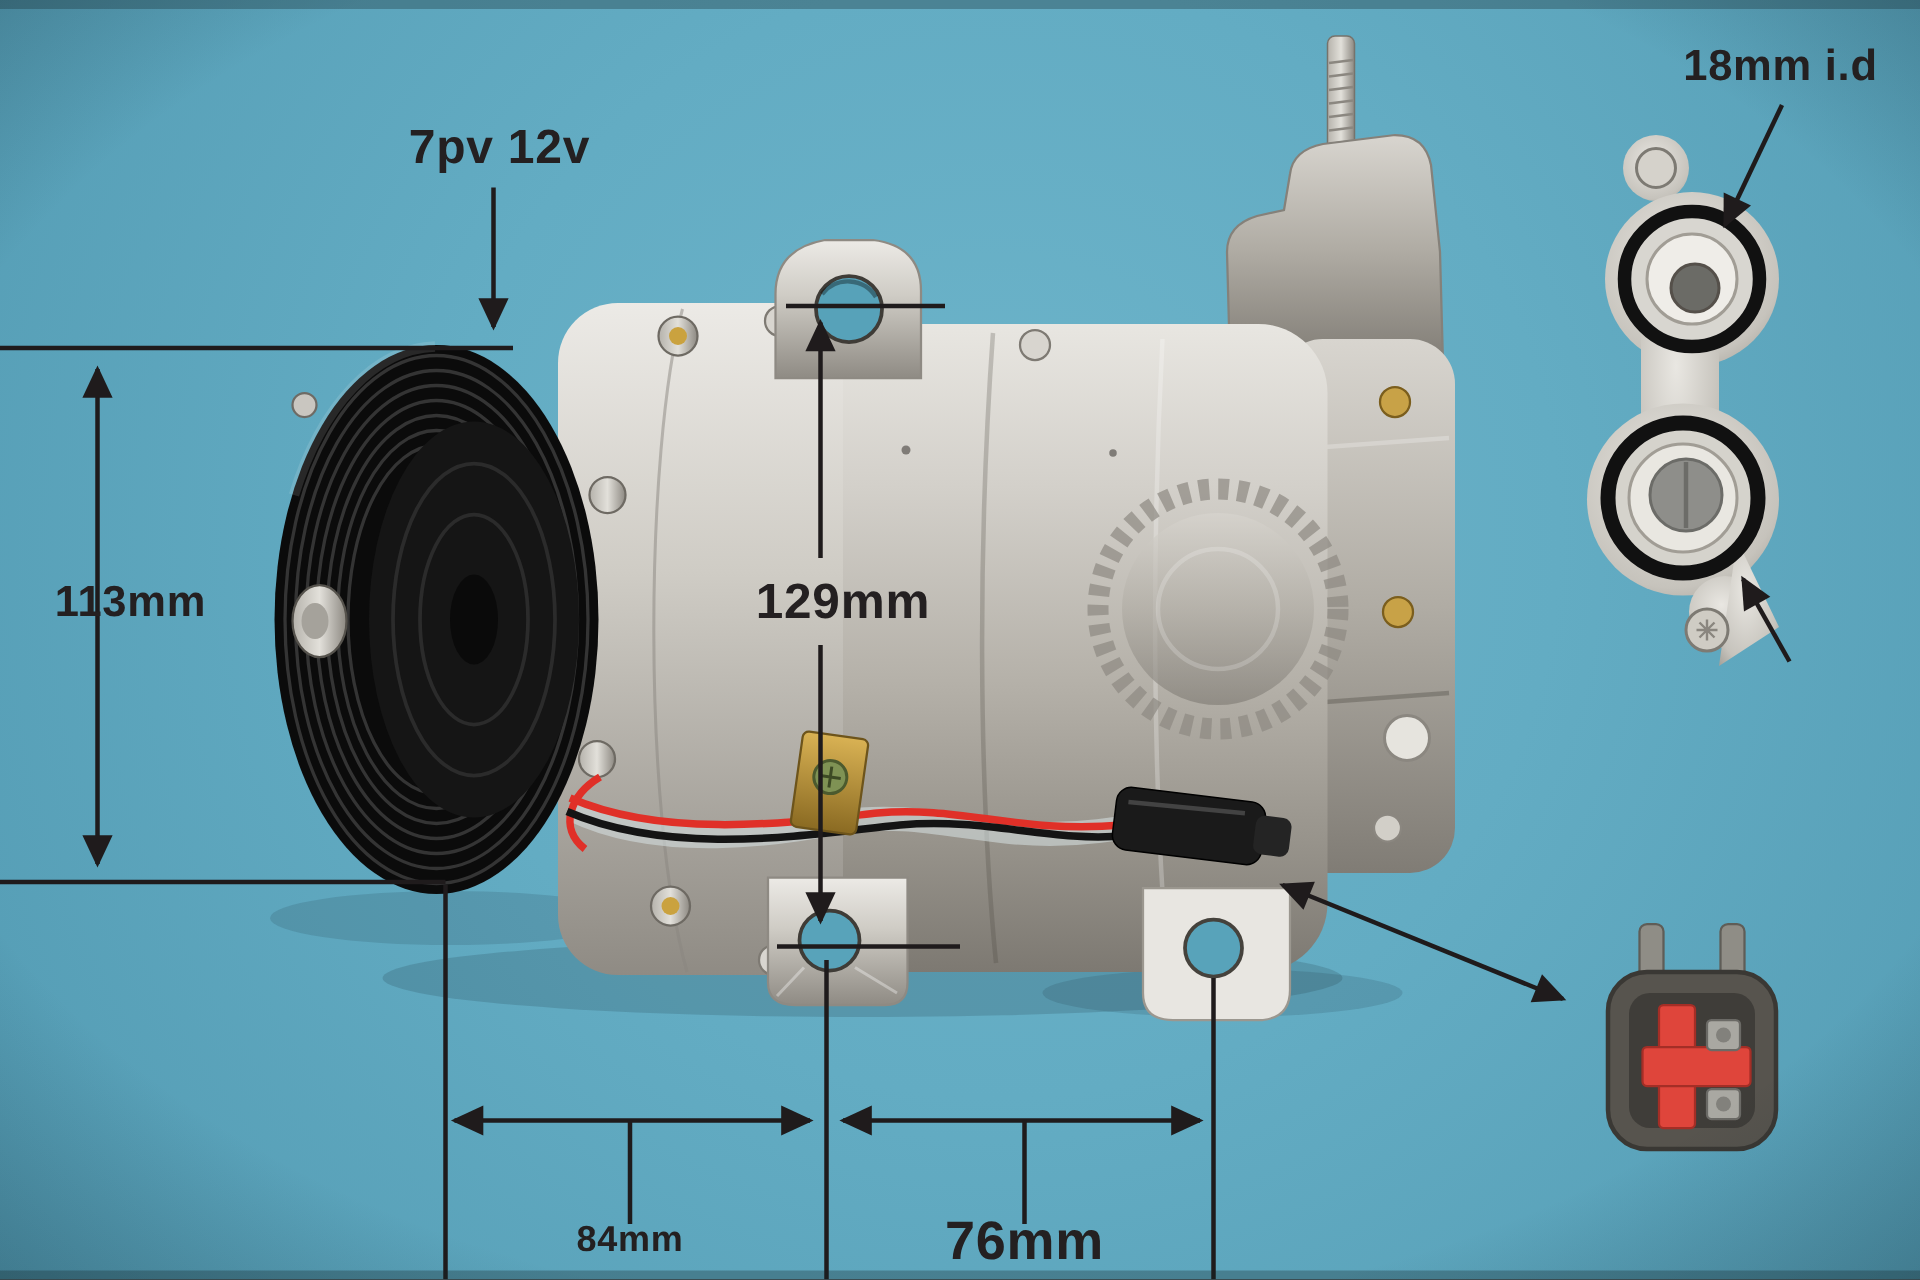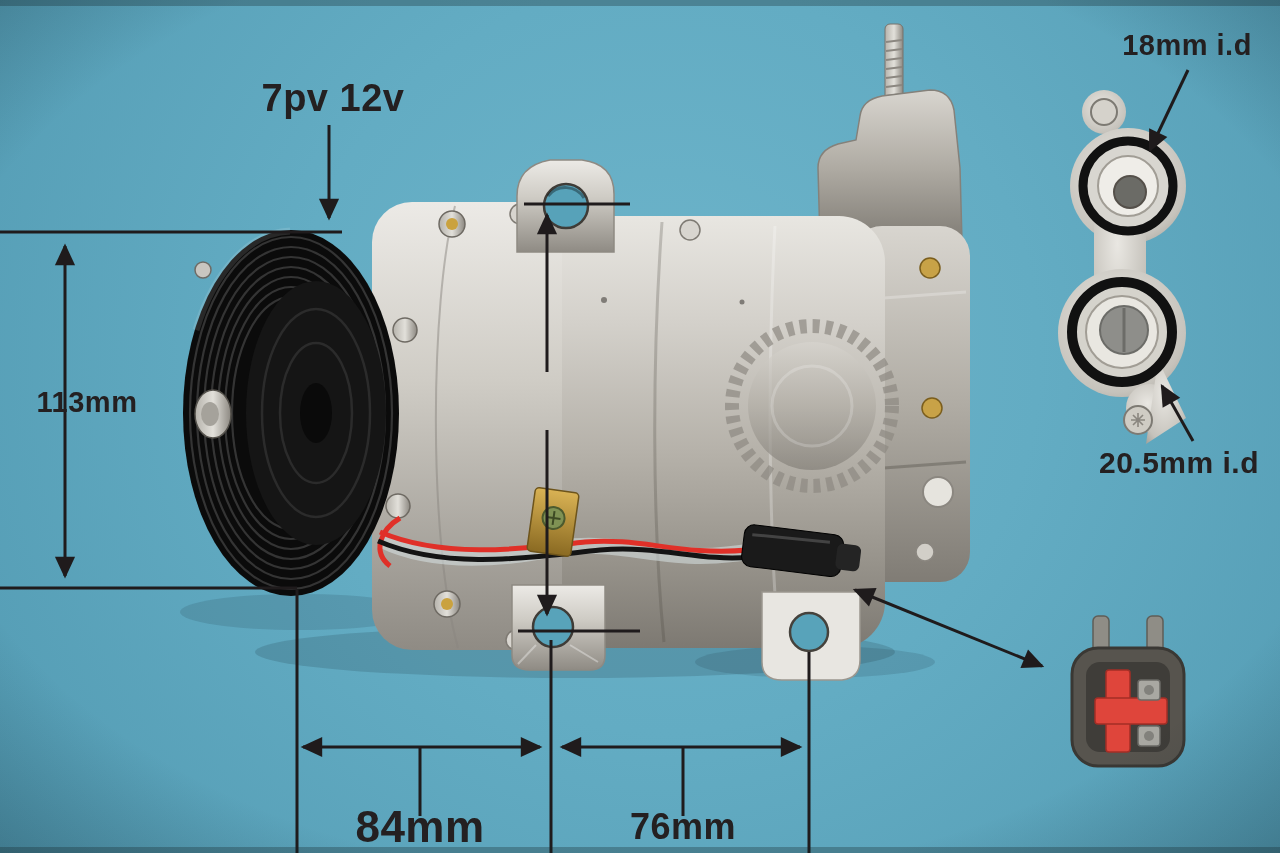--- a/index.html
+++ b/index.html
@@ -258,20 +258,20 @@
     <line x1="1193" y1="441" x2="1162" y2="386" marker-end="url(#ah)"></line>
 
     <line x1="855" y1="590" x2="1042" y2="666" marker-start="url(#ah)" marker-end="url(#ah)"></line>
   </g>
 
   <rect x="0" y="0" width="1280" height="853" fill="url(#vig)"></rect>
   <rect x="0" y="0" width="1280" height="6" fill="rgba(20,35,40,0.30)"></rect>
   <rect x="0" y="847" width="1280" height="6" fill="rgba(20,35,40,0.30)"></rect>
 </svg>
 
-<div class="lbl" style="left:333px;top:98px;font-size:38px">7pv 12v</div>
+<div class="lbl" style="left:333px;top:98px;font-size:32px">7pv 12v</div>
 <div class="lbl" style="left:87px;top:402px;font-size:29px">113mm</div>
-<div class="lbl" style="left:420px;top:827px;font-size:44px">84mm</div>
+<div class="lbl" style="left:562px;top:401px;font-size:33px">129mm</div>
+<div class="lbl" style="left:420px;top:827px;font-size:24px">84mm</div>
 <div class="lbl" style="left:683px;top:827px;font-size:36px">76mm</div>
 <div class="lbl" style="left:1187px;top:45px;font-size:29px">18mm i.d</div>
-<div class="lbl" style="left:1179px;top:463px;font-size:30px">20.5mm i.d</div>
 
 </div>
 
 </body></html>

